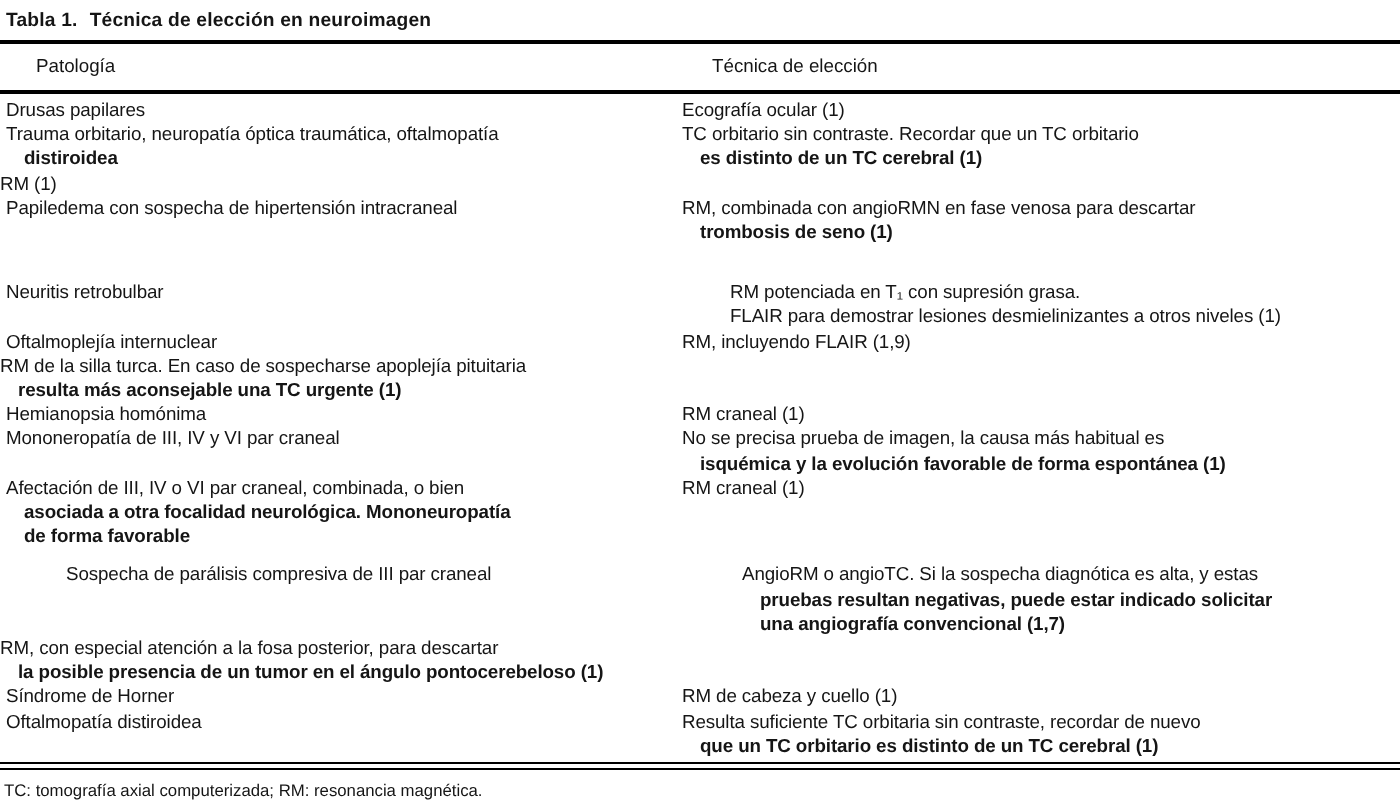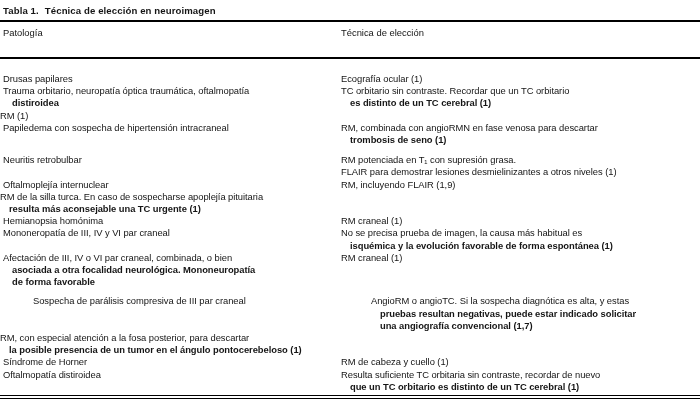--- a/index.html
+++ b/index.html
@@ -18,31 +18,31 @@
     line-height: 11px; letter-spacing: 0.1px;
     white-space: nowrap;
   }
   .title .gap { display: inline-block; width: 6px; }
 
   .rule { border-top: 2px solid #000; }
   .rule.r1 { margin-top: 4px; }
 
   .head-row {
     display: flex;
-    padding: 5px 0 18px 0;
-    font-size: 9.4px; line-height: 12px;
+    padding: 5px 0 6px 0;
+    font-size: 9.4px; line-height: 12px; margin-left: 15px;
   }
 
   .cell-left  { width: 341px; flex: none; box-sizing: border-box; padding-left: 3px; padding-right: 6px; }
   .cell-right { flex: 1; box-sizing: border-box; padding-right: 2px; }
 
-  .tbody { padding-top: 14px; font-size: 9.4px; }
+  .tbody { padding-top: 2px; font-size: 9.4px; }
   .row { display: flex; }
   
-  .row:nth-child(5)  { margin-top: 8px; }
+  .row:nth-child(5)  { margin-top: 18px; gap: 24px; }
   .row:nth-child(11) { margin-top: 7px; margin-left: 30px; }
 
   .line {
     line-height: 12.2px;
     white-space: nowrap;
     letter-spacing: -0.05px;
   }
   .line.indent { padding-left: 9px; font-weight: bold; }
 
   .double-rule {

